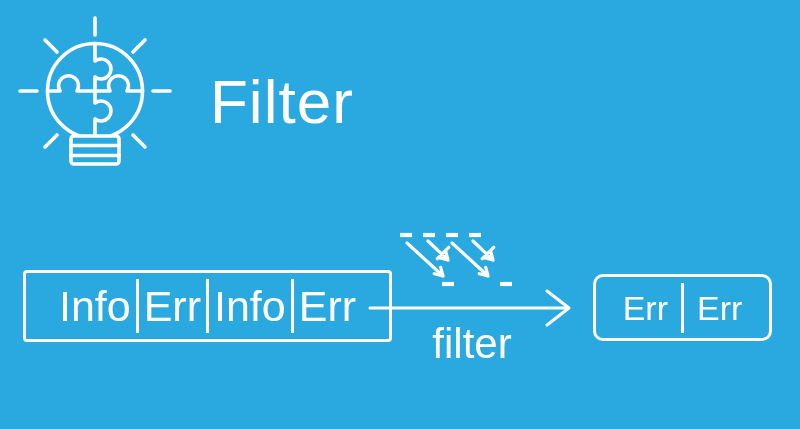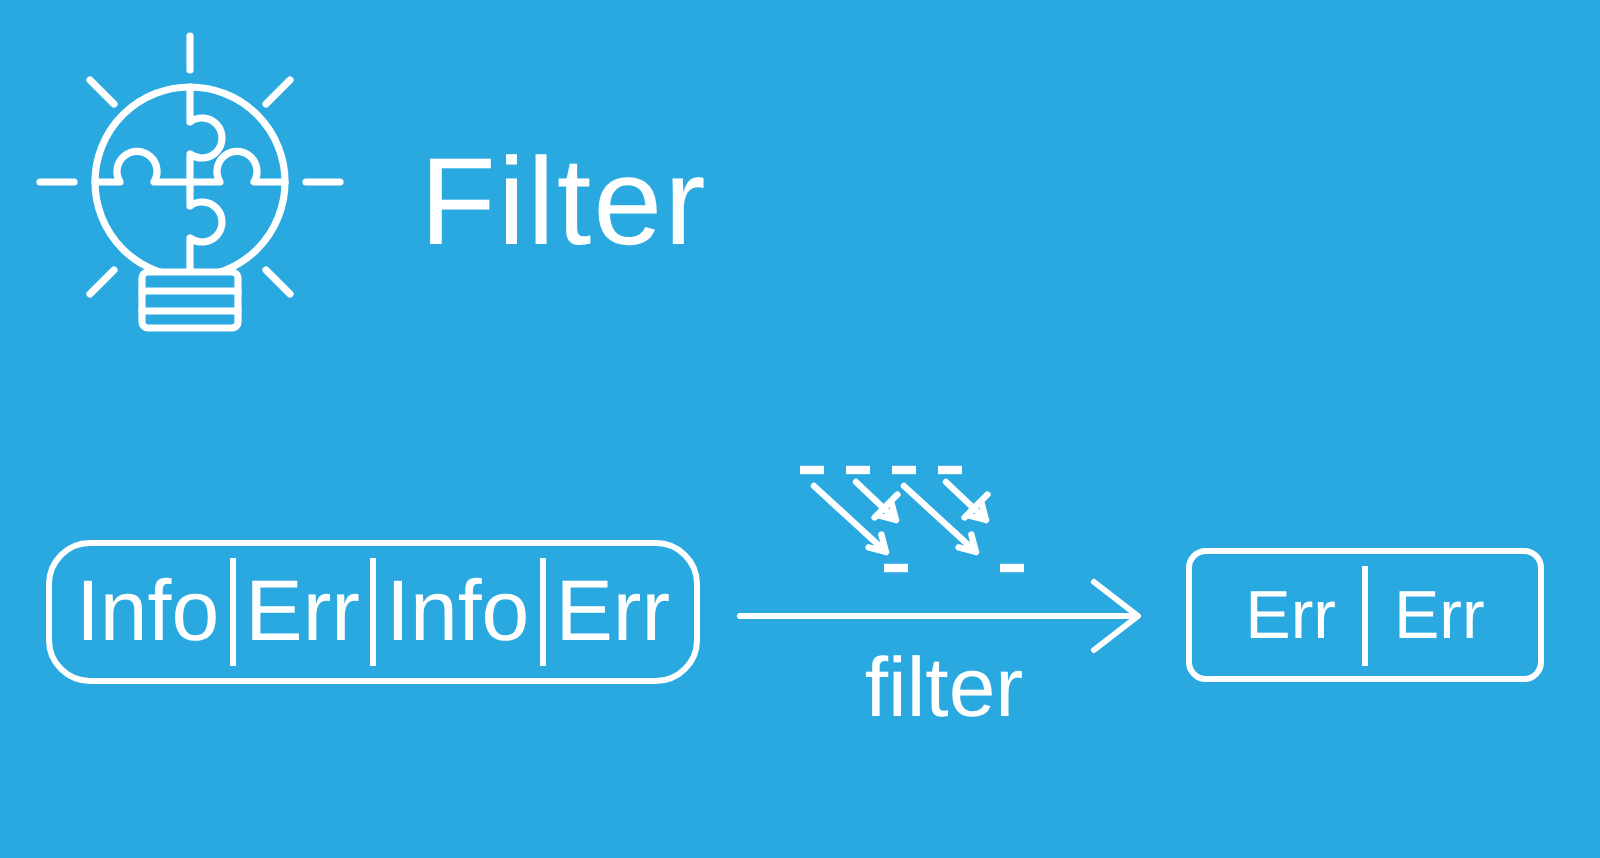--- a/index.html
+++ b/index.html
@@ -17,22 +17,22 @@
     left:210px; top:66px;
     font-size:62px; font-weight:400; letter-spacing:1px; line-height:1.15;
   }
 
   .pillbox {
     border:3px solid currentColor;
     box-sizing:border-box;
     display:flex; align-items:center; justify-content:center;
   }
   .input-box {
-    left:23px; top:270px; width:327px; height:72px;
-    border-radius:22px; gap:5px; font-size:43px;
+    left:23px; top:270px; width:369px; height:72px;
+    border-radius:4px; gap:5px; font-size:43px;
   }
   .output-box {
     left:593px; top:274px; width:179px; height:67px;
     border-radius:10px; gap:13px; font-size:34px;
   }
   .sep { background:currentColor; width:3px; flex:0 0 3px; }
   .input-box .sep { height:54px; }
   .output-box .sep { height:50px; }
   .cell { white-space:nowrap; line-height:1; }
 

